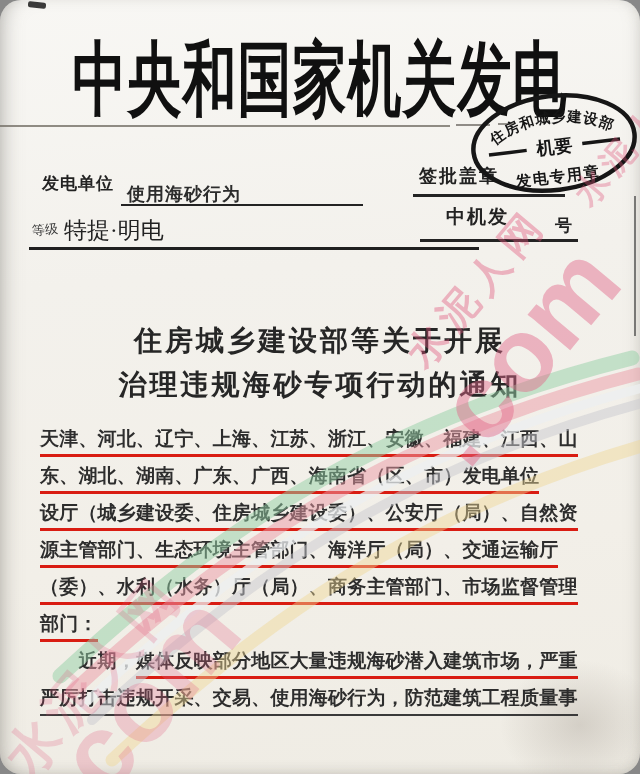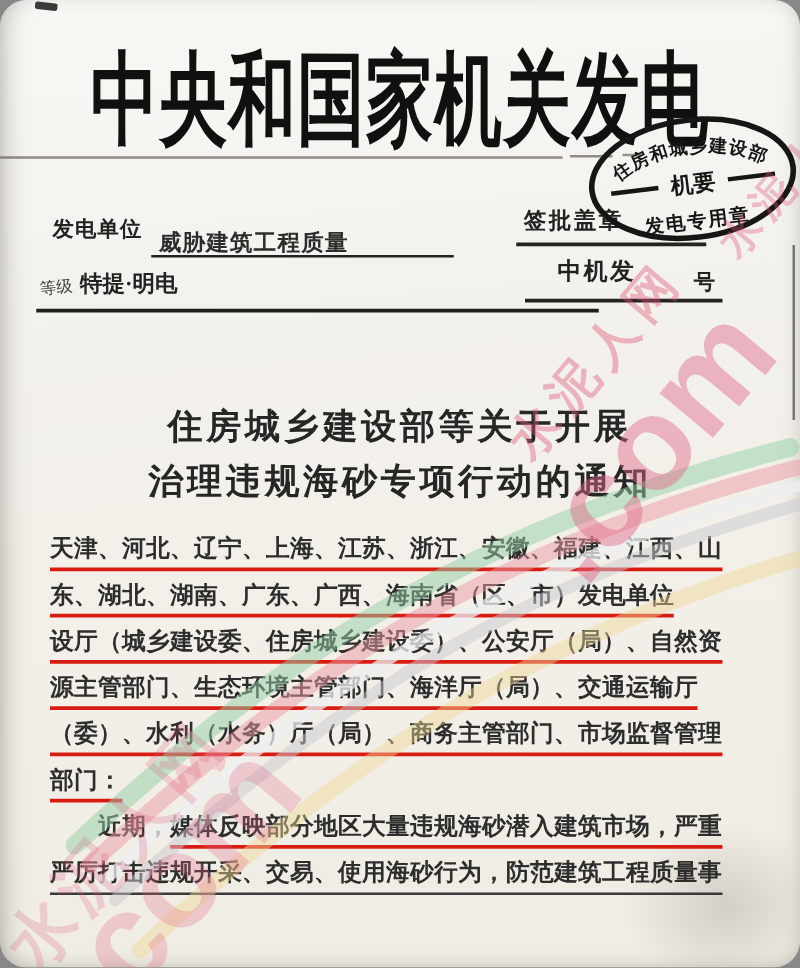--- a/index.html
+++ b/index.html
@@ -32,21 +32,21 @@
   .fold-line{position:absolute;top:125px;left:0;width:450px;height:2px;background:#757068;opacity:.8;}
   .fold-dash1{position:absolute;top:124px;left:456px;width:34px;height:2px;background:#6d6a64;opacity:.75;}
   .fold-dash2{position:absolute;top:123px;left:498px;width:16px;height:2px;background:#6d6a64;opacity:.7;}
   .speck{position:absolute;top:2px;left:28px;width:18px;height:6px;background:#1a1a1a;border-radius:2px;transform:rotate(6deg);opacity:.85;}
   
   .lbl{position:absolute;color:#222;white-space:nowrap;}
   .sender-label{left:42px;top:172px;font-size:17px;font-weight:700;letter-spacing:1px;}
   .sender-value{left:127px;top:182px;font-size:18px;font-weight:700;letter-spacing:1px;color:#2c2c2c;}
   .sign-label{left:419px;top:164px;font-size:18px;font-weight:700;letter-spacing:2px;}
   .grade-label{left:32px;top:221px;font-size:13px;color:#3a3a3a;transform:rotate(-6deg);}
-  .grade-value{left:64px;top:215px;font-size:18px;font-weight:700;color:#222;text-align:right;}
+  .grade-value{left:64px;top:215px;font-size:23px;font-weight:400;color:#222;text-align:right;}
   .doc-number{left:187px;top:220px;font-size:17px;font-weight:600;letter-spacing:.5px;color:#262626;}
   .serial-org{left:446px;top:204px;font-size:19px;font-weight:700;letter-spacing:2px;color:#222;}
   .serial-unit{left:555px;top:214px;font-size:17px;font-weight:700;color:#222;}
   .rule{position:absolute;background:#232323;}
   .row1-line{left:121px;top:204px;width:242px;height:2px;}
   .sign-line{left:413px;top:194px;width:152px;height:2.5px;}
   .serial-line{left:420px;top:239px;width:158px;height:2.5px;}
   .row2-line{left:29px;top:247px;width:450px;height:2.5px;background:#1f1f1f;}
   .edge-line{left:634px;top:196px;width:2px;height:140px;background:#3c3c3c;opacity:.65;}
   
@@ -75,21 +75,21 @@
 
   <div class="speck"></div>
 
   <div class="masthead">中央和国家机关发电</div>
 
   <div class="fold-line"></div>
   <div class="fold-dash1"></div>
   <div class="fold-dash2"></div>
 
   <div class="lbl sender-label">发电单位</div>
-  <div class="lbl sender-value">威胁建筑工程质量</div>
+  <div class="lbl sender-value">使用海砂行为</div>
   <div class="rule row1-line"></div>
 
   <div class="lbl sign-label">签批盖章</div>
   <div class="rule sign-line"></div>
 
   <div class="lbl grade-label">等级</div>
   <div class="lbl grade-value">特提·明电</div>
   <div class="lbl serial-org">中机发</div>
   <div class="lbl serial-unit">号</div>
   <div class="rule serial-line"></div>

